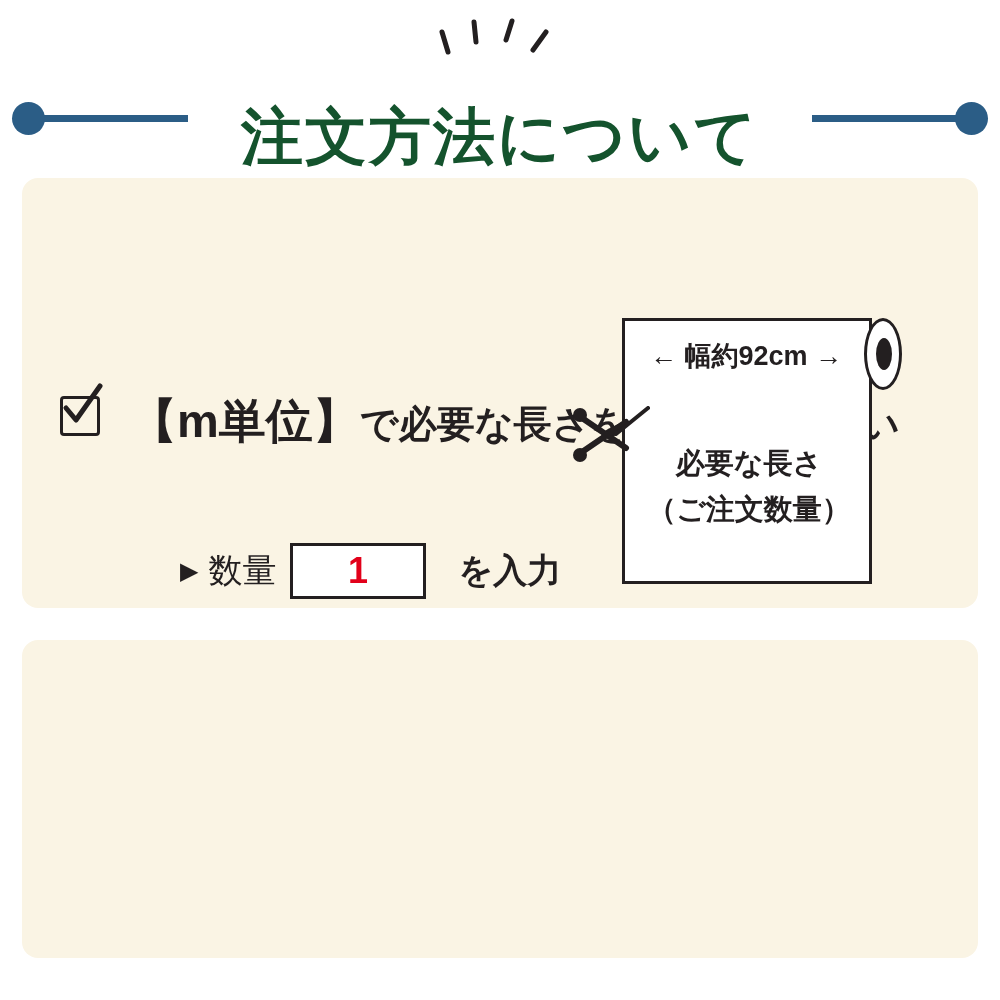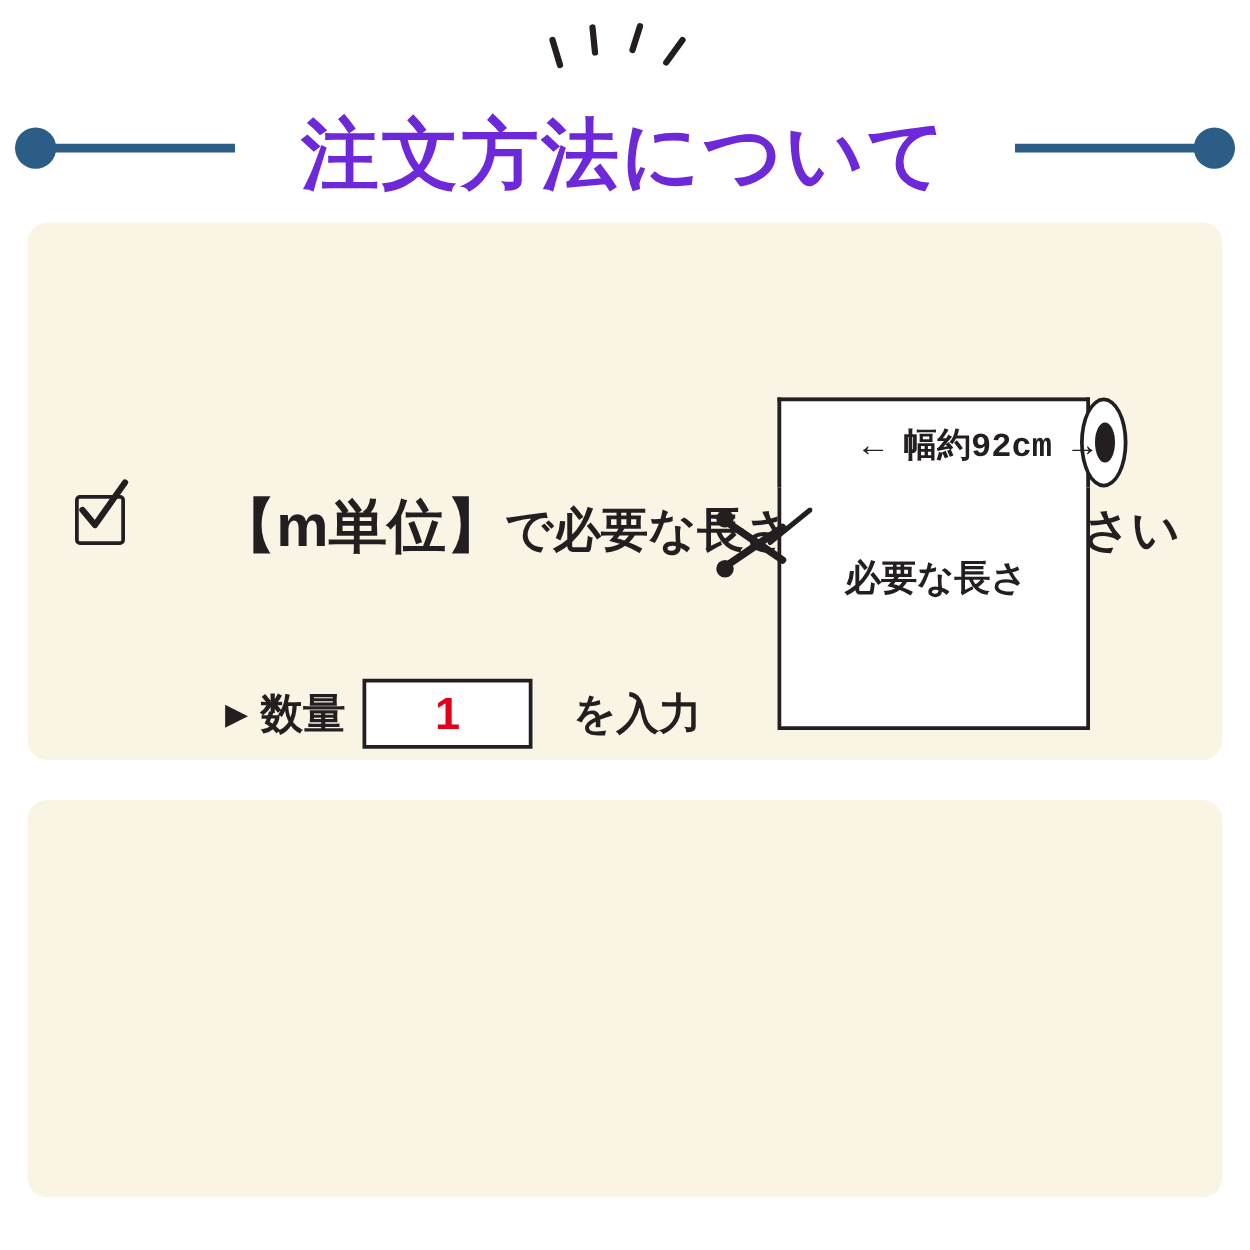--- a/index.html
+++ b/index.html
@@ -38,28 +38,28 @@
     width: 33px;
     height: 33px;
     border-radius: 50%;
     background: #2b5d86;
   }
   .dot-left { left: 12px; }
   .dot-right { left: 955px; }
 
   .page-title {
     position: absolute;
-    top: 0px;
+    top: 12px;
     left: 0;
     width: 1000px;
     text-align: center;
     font-size: 62px;
     font-weight: bold;
     letter-spacing: 2px;
-    color: #6d28d9;
+    color: #14532d;
     line-height: 110px;
   }
 
   
   .panel {
     position: absolute;
     background: #faf4e4;
     border-radius: 16px;
   }
   .panel-1 {
@@ -94,21 +94,20 @@
   
   .headline {
     position: absolute;
     font-size: 38px;
     font-weight: bold;
     white-space: nowrap;
     color: #231f20;
   }
   .headline .big {
     font-size: 47px;
-    margin-left: 44px;
   }
 
   
   .case-label {
     position: absolute;
     font-size: 36px;
     font-weight: bold;
     white-space: nowrap;
   }
   .qty-row {
@@ -117,21 +116,21 @@
     align-items: center;
     white-space: nowrap;
   }
   .tri {
     font-size: 24px;
     margin-right: 10px;
     color: #231f20;
   }
   .qty-word {
     font-size: 34px;
-    font-weight: bold;
+    font-weight: normal;
     margin-right: 14px;
   }
   .qty-box {
     width: 136px;
     height: 56px;
     background: #ffffff;
     border: 3px solid #231f20;
     box-sizing: border-box;
     display: flex;
     align-items: center;
@@ -195,25 +194,24 @@
     width: 16px;
     height: 32px;
     background: #231f20;
     border-radius: 50% / 50%;
   }
   .width-label {
     position: absolute;
     left: 18px;
     top: 38px;
     width: 256px;
-    text-align: right;
+    text-align: center;
     font-size: 27px;
     font-weight: bold;
     white-space: nowrap;
-    font-family: Liberation Mono, monospace;
   }
   .roll-inner-text {
     position: absolute;
     left: 26px;
     top: 140px;
     width: 246px;
     text-align: center;
     font-size: 29px;
     font-weight: bold;
     line-height: 46px;
@@ -282,20 +280,21 @@
 </div>
 
 <div class="roll-wrap">
   <div class="roll-body"></div>
   <div class="roll-top-cap"></div>
   <div class="roll-end"></div>
   <div class="roll-core"></div>
   <div class="width-label">← 幅約92cm →</div>
   <div class="roll-inner-text">
     <div>必要な長さ</div>
+    <div>（ご注文数量）</div>
   </div>
 </div>
 
 <svg class="scissors" viewBox="0 0 70 70">
   <g stroke="#231f20" stroke-width="6" fill="none" stroke-linecap="round">
     <line x1="14" y1="18" x2="58" y2="48"></line>
     <line x1="14" y1="52" x2="58" y2="22"></line>
     <circle cx="12" cy="15" r="7" fill="#231f20" stroke="none"></circle>
     <circle cx="12" cy="55" r="7" fill="#231f20" stroke="none"></circle>
   </g>

